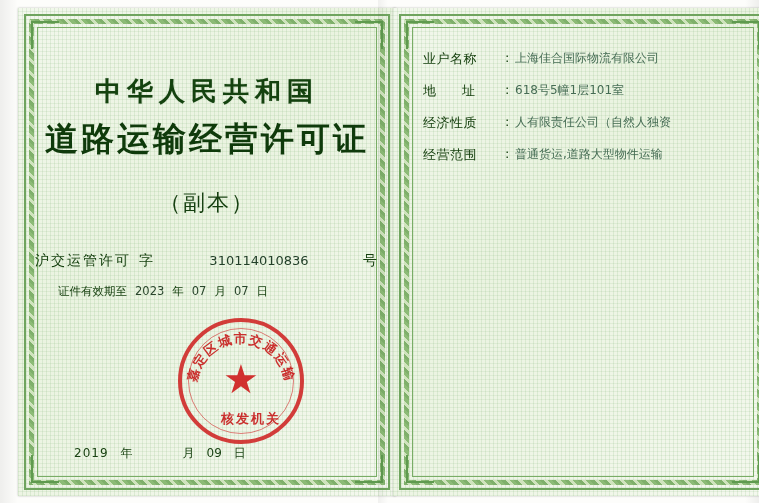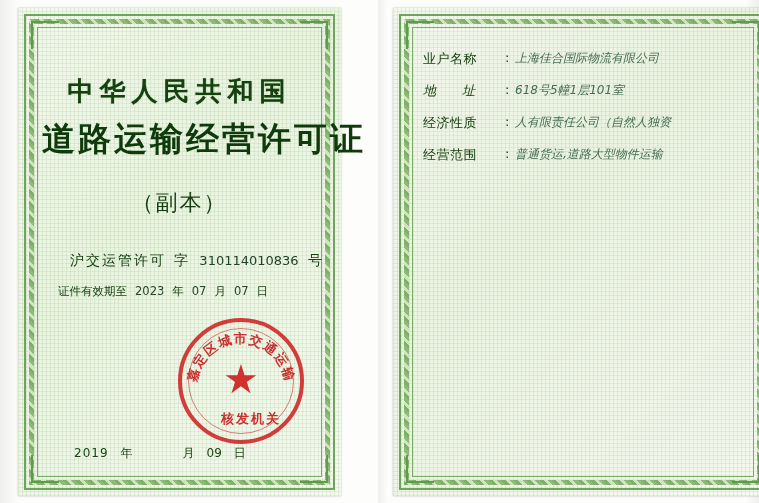--- a/index.html
+++ b/index.html
@@ -54,21 +54,21 @@
   }
   .corner.tl { top: 13px; left: 13px; border-right: none; border-bottom: none; }
   .corner.tr { top: 13px; right: 13px; border-left: none; border-bottom: none; }
   .corner.bl { bottom: 13px; left: 13px; border-right: none; border-top: none; }
   .corner.br { bottom: 13px; right: 13px; border-left: none; border-top: none; }
 
   
   #left-page {
     left: 18px;
     top: 8px;
-    width: 323px;
+    width: 378px;
     height: 488px;
   }
   .left-content {
     position: absolute;
     inset: 24px;
     color: #1c4a16;
     text-align: center;
   }
   .title-country {
     margin-top: 42px;
@@ -91,29 +91,28 @@
   .title-sub {
     margin-top: 26px;
     font-size: 22px;
     letter-spacing: 2px;
     color: #153f10;
     font-family: "DejaVu Serif", "Liberation Serif", serif;
   }
 
   .lic-line {
     position: absolute;
-    left: 32px;
+    left: 17px;
     right: 18px;
     top: 244px;
     display: flex;
     align-items: baseline;
     justify-content: flex-start;
     font-size: 14px;
     color: #16400f;
-    padding-left: 20px;
   }
   .lic-line .lbl { letter-spacing: 2px; white-space: nowrap; }
   .lic-line .num {
     flex: 1;
     margin: 0 6px;
     text-align: center;
     font-size: 13px;
     color: #23402a;
     border-bottom: 1px solid transparent;
     font-family: "DejaVu Sans", "Liberation Sans", sans-serif;
@@ -230,35 +229,33 @@
   .field-label {
     width: 82px;
     flex: none;
     color: #16400f;
     letter-spacing: 0.5px;
     white-space: nowrap;
     font-family: "DejaVu Serif", "Liberation Serif", serif;
   }
   .field-label.spaced {
     letter-spacing: 9px;
-    font-style: italic;
   }
   .field-colon {
     flex: none;
     width: 10px;
     color: #16400f;
   }
   .field-value {
     flex: 1;
     color: #2f5a41;
     font-size: 12px;
     line-height: 17px;
     opacity: 0.88;
     word-break: break-all;
-    font-style: italic;
   }
   .field-value .ln { display: block; }
 
   
   .gutter {
     position: absolute;
     left: 378px;
     top: 0;
     width: 10px;
     height: 503px;

